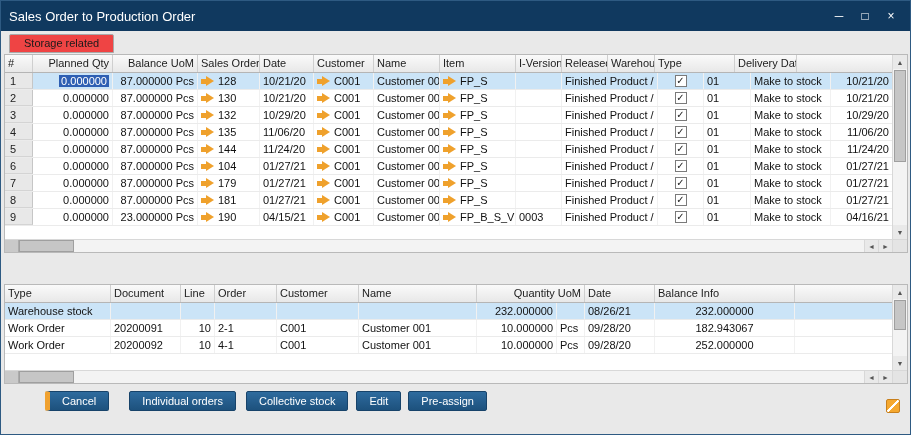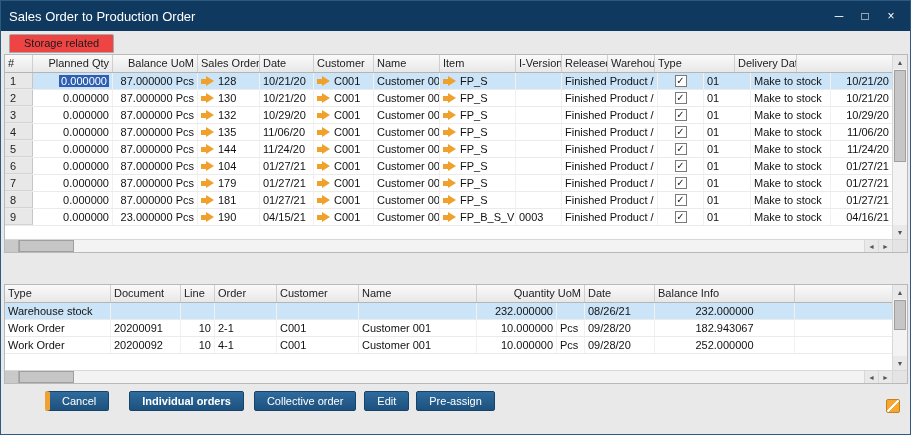--- a/index.html
+++ b/index.html
@@ -65,21 +65,21 @@
   .htrack { flex:1; }
   .harrow { width:14px; border-left:1px solid #D8D8D8; font-size:7px; color:#555; display:flex; align-items:center; justify-content:center; background:#E9E9E9; }
   .corner { position:absolute; right:0; bottom:0; width:15px; height:13px; background:#E4E4E4; border-left:1px solid #D8D8D8; border-top:1px solid #D8D8D8; }
 
   
   .buttonbar { position:absolute; left:12px; top:390px; display:flex; align-items:center;margin-left:32px; }
   .btn { height:20px; line-height:17px; padding:0 12px; font-size:11px; color:#fff;
          background:linear-gradient(#2E6B9E,#1D517D); border:1px solid #17436A; border-radius:2px;
          font-family:"Liberation Sans","DejaVu Sans",sans-serif; cursor:default; }
   .btn-cancel { border-left:5px solid #F0A12F; margin-right:20px; }
-  .btn-io { margin-right:10px;font-weight:bold; }
+  .btn-io { margin-right:10px; }
   .btn-co { margin-right:8px; }
   .btn-edit { margin-right:7px; }
 
   
   .resize-grip { position:absolute; right:10px; top:398px; width:14px; height:14px; border-radius:2px;
     border:1px solid #C87F1B;
     background:linear-gradient(135deg,#F5A82F 42%,#FFFFFF 42%,#FFFFFF 58%,#F5A82F 58%); }
 </style>
 </head>
 <body>
@@ -470,20 +470,20 @@
       <div class="htrack"></div>
       <div class="harrow">◄</div>
       <div class="harrow">►</div>
     </div>
     <div class="corner"></div>
   </div>
 
   <div class="buttonbar">
     <button class="btn btn-cancel">Cancel</button>
     <button class="btn btn-io">Individual orders</button>
-    <button class="btn btn-co">Collective order</button>
+    <button class="btn btn-co">Collective stock</button>
     <button class="btn btn-edit">Edit</button>
     <button class="btn">Pre-assign</button>
   </div>
 
   <div class="resize-grip"></div>
 
 </div>
 
 </body></html>

